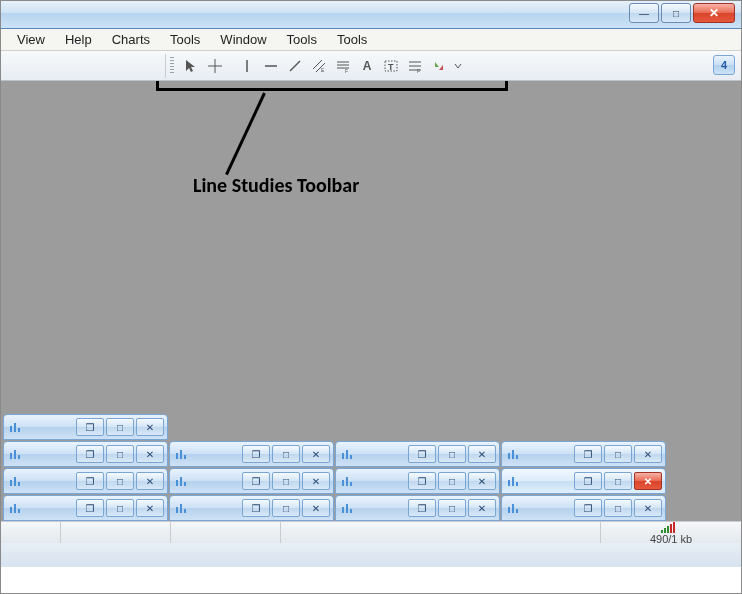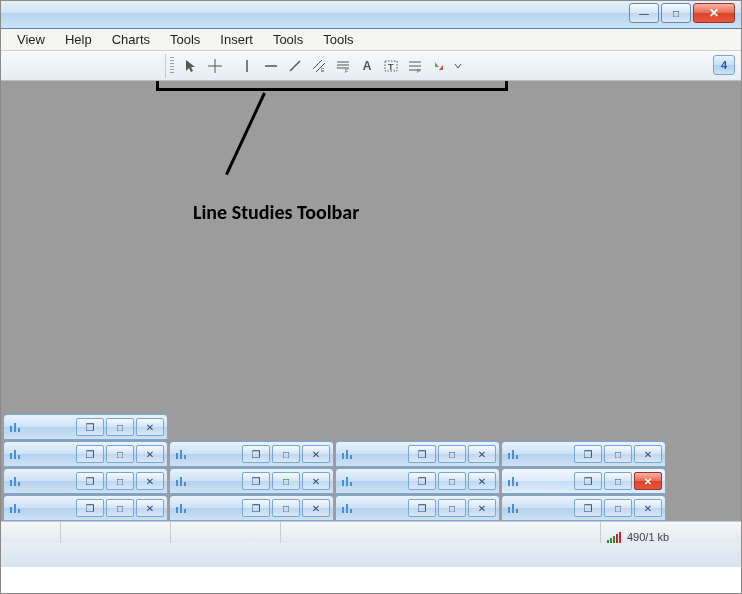--- a/index.html
+++ b/index.html
@@ -105,21 +105,21 @@
     position:absolute;
     left:262px; top:12px;
     width:3px; height:90px;
     background:#000;
     transform: rotate(25deg);
     transform-origin: top;
     pointer-events:none;
   }
   .annotation-label {
     position:absolute;
-    left:192px; top:119px;
+    left:192px; top:92px;
     font-family: Calibri, Arial, sans-serif;
     font-size:20px; font-weight:bold;
     color:#000;
     pointer-events:none;
   }
   
   .mdi-row {
     position:absolute;
     display:flex;
     gap:1px;
@@ -158,22 +158,23 @@
     height:22px;
     background: linear-gradient(to bottom,#f5f7f9,#e3e9ee);
     border-top:1px solid #c8ccd0;
     display:flex;
     align-items:center;
     font-size:11px; color:#444;
   }
   .status-cell {
     border-right:1px solid #c8ccd0;
     height:100%;
-    display:flex;align-items:flex-end;
+    display:flex;align-items:center;
     padding: 0 6px;
+    flex-direction: column;
   }
   .conn-icon {
     display:flex; align-items:flex-end; gap:1px; height:12px; margin-right:6px;
   }
   .conn-icon span { width:2px; background:#c62828;}
   .conn-icon span:nth-child(1){height:3px;background:#2e8b2e;}
   .conn-icon span:nth-child(2){height:5px;background:#2e8b2e;}
   .conn-icon span:nth-child(3){height:7px;background:#2e8b2e;}
   .conn-icon span:nth-child(4){height:9px;background:#c62828;}
   .conn-icon span:nth-child(5){height:11px;background:#c62828;}
@@ -186,21 +187,21 @@
   <div class="win-btn">—</div>
   <div class="win-btn">□</div>
   <div class="win-btn win-close">✕</div>
 </div>
 
 <div class="menubar">
   <div class="menu-item">View</div>
   <div class="menu-item">Help</div>
   <div class="menu-item">Charts</div>
   <div class="menu-item">Tools</div>
-  <div class="menu-item">Insert</div>
+  <div class="menu-item">Window</div>
   <div class="menu-item">Tools</div>
   <div class="menu-item">Tools</div>
 </div>
 
 <div class="toolbar-row">
   <div class="toolbar-spacer"></div>
   <div class="toolbar-group">
     <div class="grip"></div>
 
     <div class="tool-btn">

